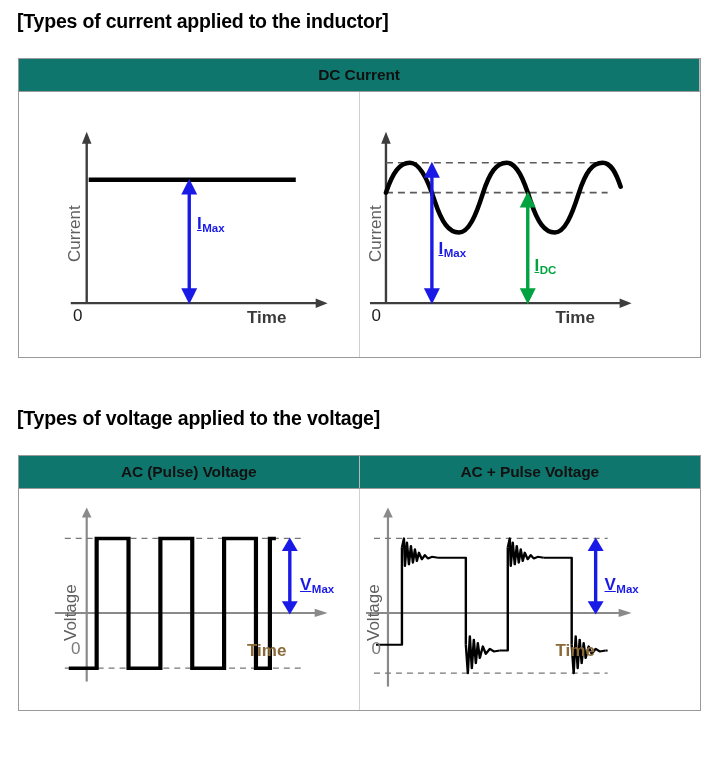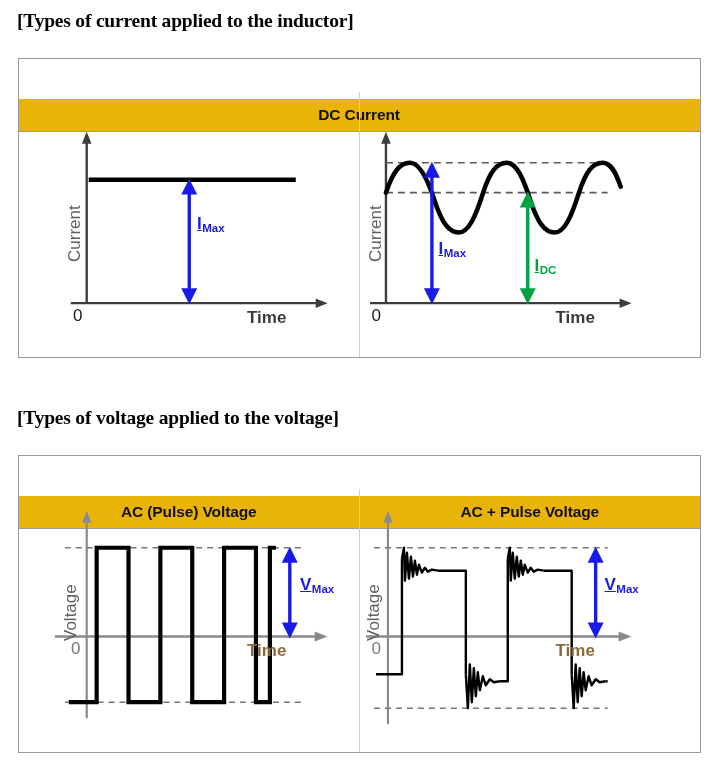--- a/index.html
+++ b/index.html
@@ -18,50 +18,49 @@
   .page {
     position: absolute;
     left: 0; top: 0;
     width: 714px;
     height: 772px;
   }
 
   
   .section-title {
     position: absolute;
-    font-family: Liberation Serif, serif;
+    font-family: Liberation Sans, sans-serif;
     font-weight: bold;
     font-size: 19.5px;
     color: #000000;
     letter-spacing: -0.2px;
     white-space: nowrap;
   }
   #title-current { left: 17px; top: 10px; }
   #title-voltage { left: 17px; top: 407px; }
 
   
   .table {
     position: absolute;
     border: 1px solid #9a9a9a;
     background: #ffffff;
     box-sizing: border-box;
   }
   #table-current { left: 18px; top: 58px; width: 683px; height: 300px; }
-  #table-voltage { left: 18px; top: 455px; width: 683px; height: 298px; }
+  #table-voltage { left: 18px; top: 455px; width: 683px; height: 256px; }
 
   .thead {
     position: absolute;
     left: 0; top: 0;
     width: 100%;
     height: 33px;
     display: flex;
     box-sizing: border-box;
     border-bottom: 1px solid #9a9a9a;
-    background: #eab308;
-    margin-top: 40px;
+    background: #0f766e;
   }
   .th {
     flex: 1 1 50%;
     display: flex;
     align-items: center;
     justify-content: center;
     font-weight: bold;
     font-size: 15.5px;
     color: #111111;
     box-sizing: border-box;

